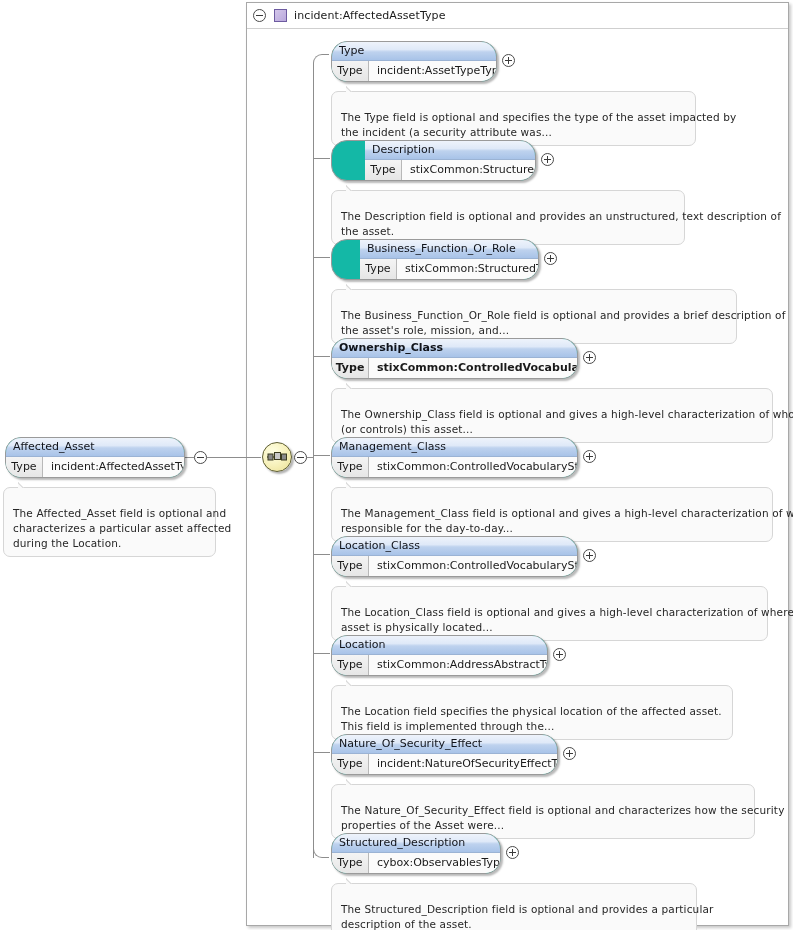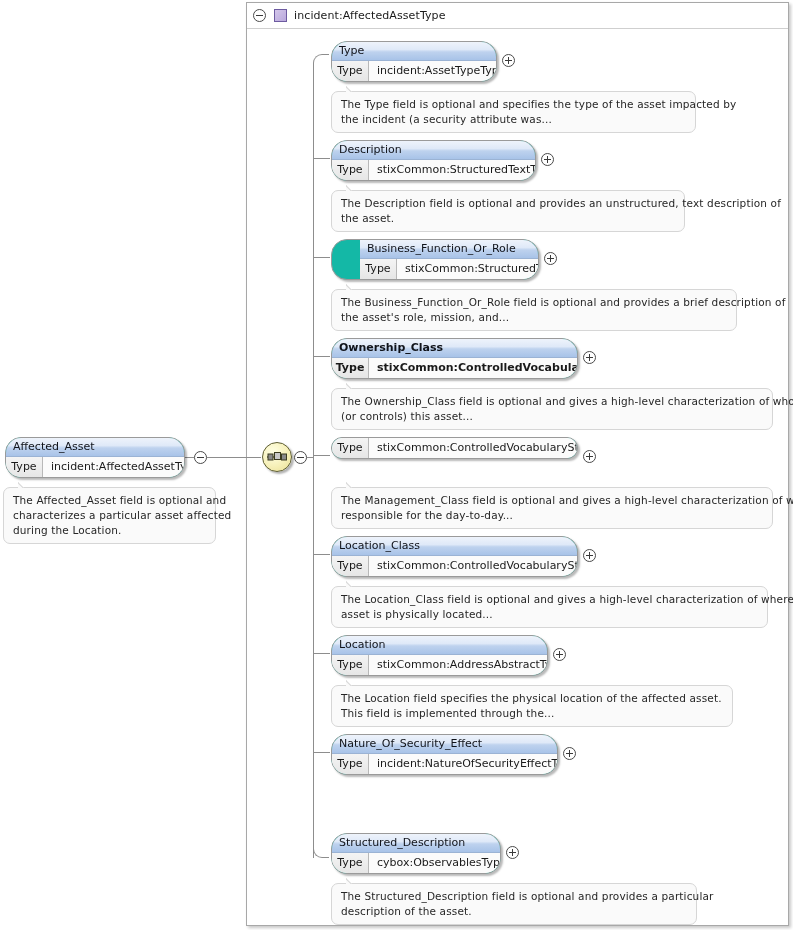--- a/index.html
+++ b/index.html
@@ -131,21 +131,21 @@
     position: absolute;
     z-index: 5;
   }
 
   
   .anno {
     position: absolute;
     background: #fafafa;
     border: 1px solid #d6d6d6;
     border-radius: 7px;
-    padding: 5px 9px 5px 9px;
+    padding: 18px 9px 5px 9px;
     font-size: 10.5px;
     line-height: 15px;
     color: #262626;
     z-index: 2;
   }
   .anno .ln { white-space: nowrap; letter-spacing: 0.15px; }
   
   .anno .tip {
     position: absolute;
     top: -7px; left: 14px;
@@ -257,21 +257,21 @@
       <div class="elem-type">incident:AssetTypeType</div>
     </div>
   </div>
   <div class="circ plus box-plus" style="left:502px; top:54px;"></div>
   <div class="anno" style="left:331px; top:91px; width:365px;">
     <span class="tip"></span>
     <div class="ln">The Type field is optional and specifies the type of the asset impacted by</div>
     <div class="ln">the incident (a security attribute was...</div>
   </div>
 
-  <div class="elem-box" style="left:331px; top:140px; width:205px;">
+  <div class="elem-box" style="left:331px; top:140px; width:205px;padding-left:33px;">
     <div class="elem-name">Description</div>
     <div class="elem-row">
       <div class="elem-lbl">Type</div>
       <div class="elem-type">stixCommon:StructuredTextType</div>
     </div>
   </div>
   <div class="circ plus box-plus" style="left:541px; top:153px;"></div>
   <div class="anno" style="left:331px; top:190px; width:354px;">
     <span class="tip"></span>
     <div class="ln">The Description field is optional and provides an unstructured, text description of</div>
@@ -300,20 +300,21 @@
     </div>
   </div>
   <div class="circ plus box-plus" style="left:583px; top:351px;"></div>
   <div class="anno" style="left:331px; top:388px; width:442px;">
     <span class="tip"></span>
     <div class="ln">The Ownership_Class field is optional and gives a high-level characterization of who owns</div>
     <div class="ln">(or controls) this asset...</div>
   </div>
 
   <div class="elem-box" style="left:331px; top:437px; width:247px;">
+    <div class="elem-name">Management_Class</div>
     <div class="elem-row">
       <div class="elem-lbl">Type</div>
       <div class="elem-type">stixCommon:ControlledVocabularyStrin ...</div>
     </div>
   </div>
   <div class="circ plus box-plus" style="left:583px; top:450px;"></div>
   <div class="anno" style="left:331px; top:487px; width:442px;">
     <span class="tip"></span>
     <div class="ln">The Management_Class field is optional and gives a high-level characterization of who is</div>
     <div class="ln">responsible for the day-to-day...</div>
@@ -348,20 +349,25 @@
   </div>
 
   <div class="elem-box" style="left:331px; top:734px; width:227px;">
     <div class="elem-name">Nature_Of_Security_Effect</div>
     <div class="elem-row">
       <div class="elem-lbl">Type</div>
       <div class="elem-type">incident:NatureOfSecurityEffectType</div>
     </div>
   </div>
   <div class="circ plus box-plus" style="left:563px; top:747px;"></div>
+  <div class="anno" style="left:331px; top:784px; width:424px;">
+    <span class="tip"></span>
+    <div class="ln">The Nature_Of_Security_Effect field is optional and characterizes how the security</div>
+    <div class="ln">properties of the Asset were...</div>
+  </div>
 
   <div class="elem-box" style="left:331px; top:833px; width:170px;">
     <div class="elem-name">Structured_Description</div>
     <div class="elem-row">
       <div class="elem-lbl">Type</div>
       <div class="elem-type">cybox:ObservablesType</div>
     </div>
   </div>
   <div class="circ plus box-plus" style="left:506px; top:846px;"></div>
   <div class="anno" style="left:331px; top:883px; width:366px;">

